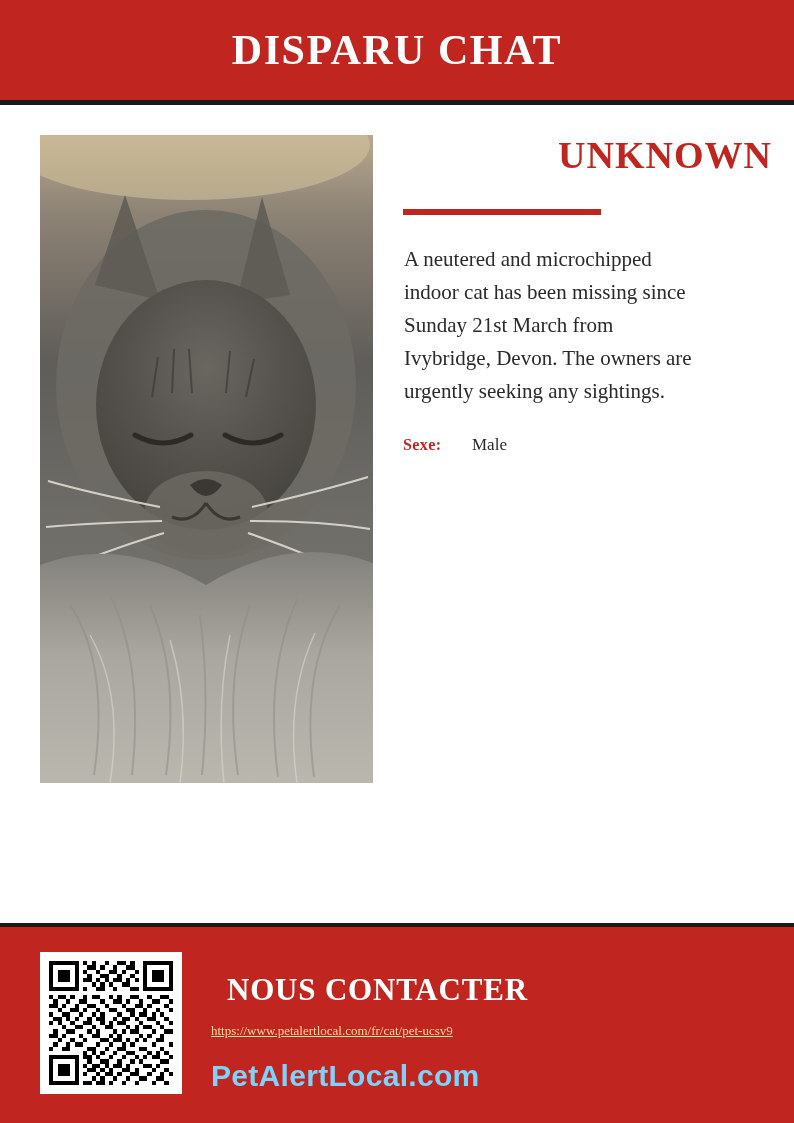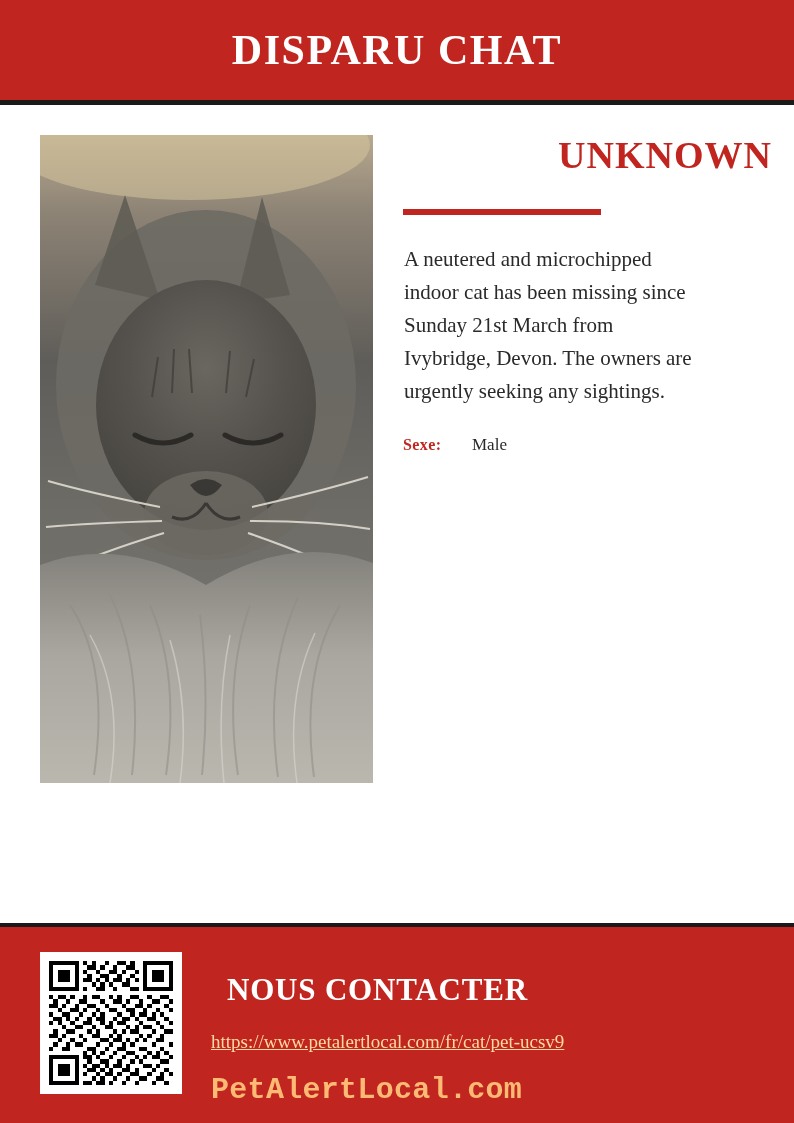--- a/index.html
+++ b/index.html
@@ -165,31 +165,31 @@
     line-height: 1;
   }
   .contact-sub {
     font-family: "Liberation Serif", serif;
     font-size: 14px;
     color: #ffe7d6;
     margin: 17px 0 0 0;
   }
   .contact-link {
     font-family: "Liberation Serif", serif;
-    font-size: 19px;
+    font-size: 13px;
     color: #ffd9a0;
     text-decoration: underline;
     display: inline-block;
-    margin-top: 10px;
+    margin-top: 1px;
   }
   .site-name {
-    font-family: Liberation Mono, monospace;
+    font-family: Liberation Sans, sans-serif;
     font-weight: bold;
     font-size: 30px;
-    color: #fdba74;
+    color: #7dd3fc;
     margin: 22px 0 0 0;
     line-height: 1;
     letter-spacing: 0.3px;
   }
 </style>
 </head>
 <body>
 
 <div class="header">
   <h1 class="header-title">DISPARU CHAT</h1>

